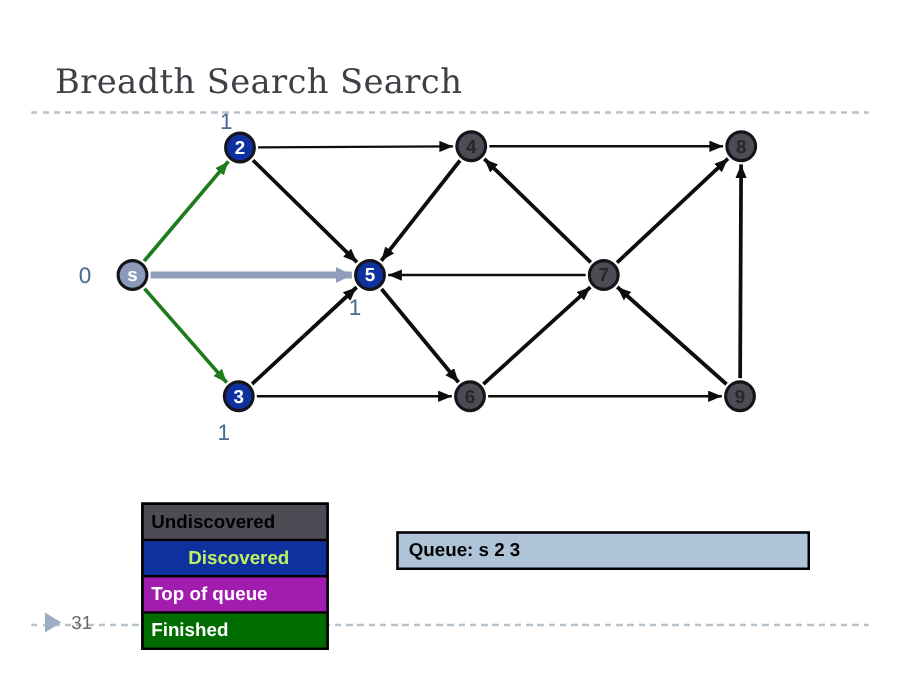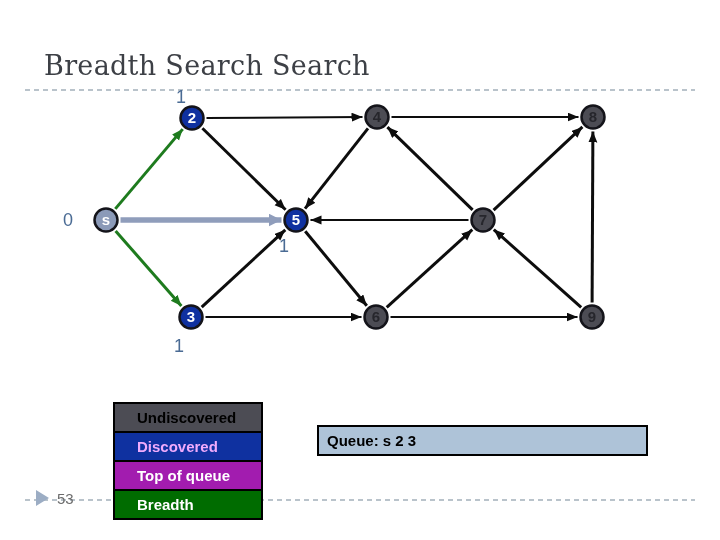--- a/index.html
+++ b/index.html
@@ -18,21 +18,21 @@
   }
   #dash-top { top:89px; }
   #dash-bottom { top:499px; }
   #graph-svg { position:absolute; left:0; top:0; z-index:1; }
   #graph-svg text { font-family:"Liberation Sans", sans-serif; }
   .legend {
     position:absolute; left:113px; top:402px; width:150px;
     border:2px solid #000; box-sizing:border-box; z-index:3; background:#000;
   }
   .legend-row {
-    height:27px; line-height:27px; padding-left:22px;
+    height:27px; line-height:27px; padding-left:6px;
     font-size:15px; font-weight:bold; border-bottom:2px solid #000;
     white-space:nowrap; overflow:hidden;
   }
   .legend-row:last-child { border-bottom:none; }
   .queue-box {
     position:absolute; left:317px; top:425px; width:331px; height:31px;
     box-sizing:border-box; border:2px solid #000;
     font-size:15px; font-weight:bold; color:#000;
     line-height:27px; padding-left:8px; z-index:2;
   }
@@ -120,23 +120,23 @@
       <text x="592" y="322" text-anchor="middle" fill="#26262c" font-size="15" font-weight="bold">9</text>
     </g>
     <text x="181" y="103" text-anchor="middle" fill="#4a6b94" font-size="18">1</text>
     <text x="68" y="226" text-anchor="middle" fill="#4a6b94" font-size="18">0</text>
     <text x="284" y="252" text-anchor="middle" fill="#4a6b94" font-size="18">1</text>
     <text x="179" y="352" text-anchor="middle" fill="#4a6b94" font-size="18">1</text>
   </svg>
 
 <div class="legend" id="legend">
     <div class="legend-row" style="background: rgb(76, 76, 84); color: rgb(0, 0, 0);">Undiscovered</div>
-    <div class="legend-row" style="background: rgb(15, 49, 160); color: #f0abfc;">Discovered</div>
+    <div class="legend-row" style="background: rgb(15, 49, 160); color: #bef264; text-align: center;">Discovered</div>
     <div class="legend-row" style="background: #a21caf; color: rgb(255, 255, 255);">Top of queue</div>
-    <div class="legend-row" style="background: rgb(0, 108, 0); color: rgb(255, 255, 255);">Breadth</div>
+    <div class="legend-row" style="background: rgb(0, 108, 0); color: rgb(255, 255, 255);">Finished</div>
   </div>
 
 <div class="queue-box" id="queue-box" style="background: rgb(174, 195, 216);">
   <span>Queue: s 2 3</span>
 </div>
 
 <div class="page-tri"></div>
-<div class="page-num">53</div>
+<div class="page-num">31</div>
 
 </body></html>

